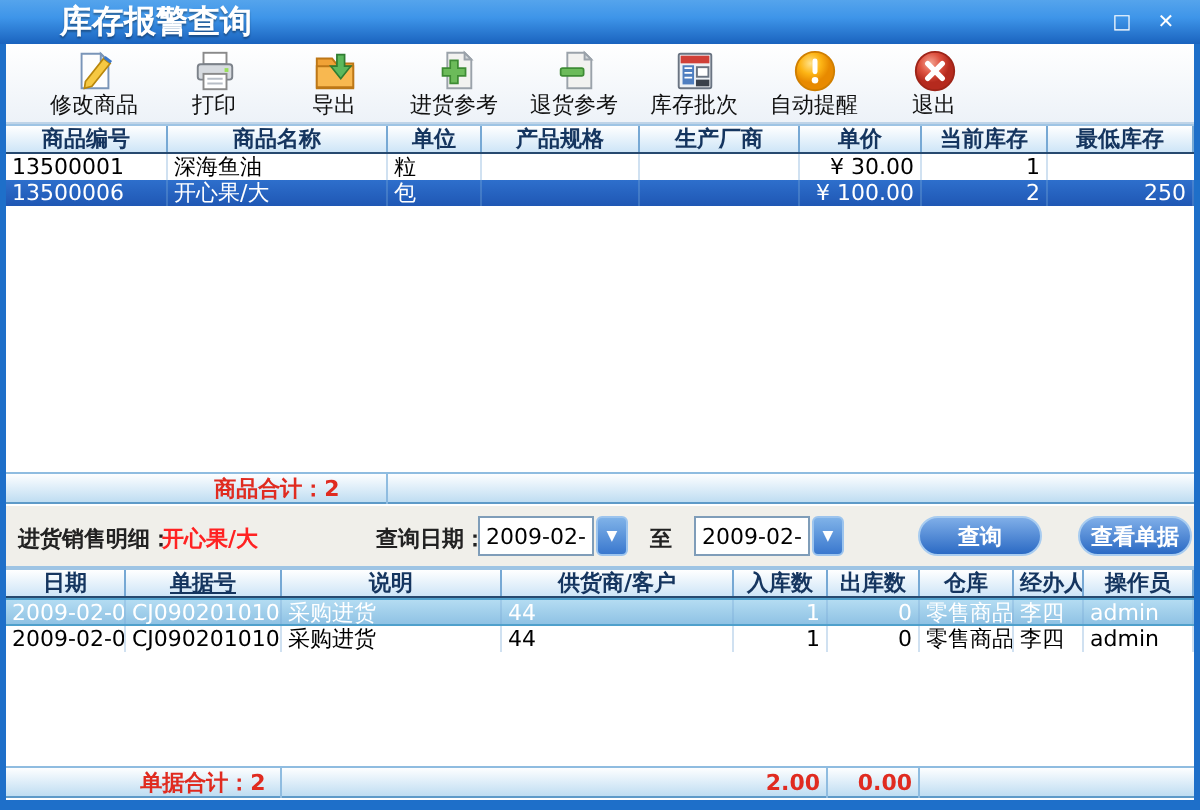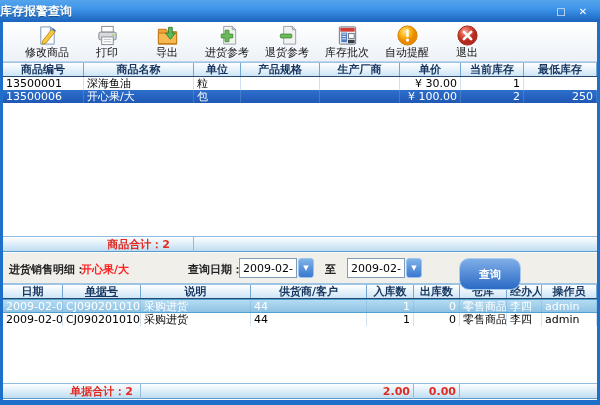--- a/index.html
+++ b/index.html
@@ -1,21 +1,21 @@
 <!DOCTYPE html>
 <html><head>
 <meta charset="utf-8">
 <style>
   * { margin:0; padding:0; box-sizing:border-box; }
   html,body { font-family:"DejaVu Sans","Liberation Sans",sans-serif; }
   .window{ width:600px; height:405px; background:#1E6FC9; padding:0 3px 5px 3px; position:relative; overflow:hidden; }
 
   
   .titlebar{ height:22px; margin:0 -3px; background:linear-gradient(#55A4EC,#3E95E9 40%,#1A63BE); display:flex; align-items:center; color:#fff; }
-  .titlebar .title{ font-size:12px; font-weight:bold; text-shadow:0 1px 1px rgba(0,0,0,.35); }
+  .titlebar .title{ font-size:16px; font-weight:bold; padding-left:30px; text-shadow:0 1px 1px rgba(0,0,0,.35); }
   .win-controls{ margin-left:auto; display:flex; gap:8px; padding-right:10px; }
   .win-btn{ width:14px; height:14px; display:flex; align-items:center; justify-content:center; font-size:10px; font-weight:bold; color:#fff; cursor:default; }
 
   .content{ background:#fff; height:378px; display:flex; flex-direction:column; }
 
   
   .toolbar{ height:40px; background:linear-gradient(#FFFFFF,#EDF2F8); border-bottom:1px solid #BFD4E8; display:flex; align-items:center; padding-left:14px; }
   .tool-btn{ width:60px; height:38px; display:flex; flex-direction:column; align-items:center; justify-content:center; cursor:default; }
   .tool-btn .ticon{ width:23px; height:23px; }
   .tool-btn .tlabel{ font-size:11px; color:#111; line-height:12px; white-space:nowrap; }
@@ -40,21 +40,21 @@
   .foot-in{ left:364px; width:47px; text-align:right; padding-right:3px; border-right:1px solid #8FBCE0; }
   .foot-out{ left:411px; width:46px; text-align:right; padding-right:3px; border-right:1px solid #8FBCE0; }
 
   
   .panel{ height:32px; background:#F0EFEA; border-top:1px solid #FFFFFF; border-bottom:1px solid #9EC4E4; position:relative; flex:none; }
   .panel .lbl{ position:absolute; top:9px; font-size:11px; font-weight:bold; color:#222; white-space:nowrap; }
   .panel .red{ color:#F22; }
   .combo{ position:absolute; top:5px; height:20px; display:flex; }
   .combo input{ width:58px; height:20px; border:1px solid #7F9DB9; font-size:11px; padding:0 3px; font-family:inherit; color:#000; }
   .combo .drop{ width:16px; height:20px; margin-left:1px; border-radius:3px; background:linear-gradient(#7FB2E8,#3A78CE); border:1px solid #9CC4EE; color:#fff; font-size:7px; display:flex; align-items:center; justify-content:center; cursor:default; }
-  .btn{ position:absolute; top:5px; height:32px; border-radius:10px; background:linear-gradient(#7FAEE8,#2B6AC4); border:1px solid #A8CCF0; color:#fff; font-size:11px; font-weight:bold; display:flex; align-items:center; justify-content:center; cursor:default; }
+  .btn{ position:absolute; top:5px; height:20px; border-radius:10px; background:linear-gradient(#7FAEE8,#2B6AC4); border:1px solid #A8CCF0; color:#fff; font-size:11px; font-weight:bold; display:flex; align-items:center; justify-content:center; cursor:default; }
 </style>
 </head>
 <body>
 
 <div class="window">
 
   <div class="titlebar">
     <span class="title">库存报警查询</span>
     <span class="win-controls">
       <span class="win-btn">□</span>
@@ -204,20 +204,21 @@
       <span class="combo" style="left:236px">
         <input readonly="" value="2009-02-01" style="">
         <span class="drop">▼</span>
       </span>
       <span class="lbl" style="left:322px">至</span>
       <span class="combo" style="left:344px">
         <input readonly="" value="2009-02-01" style="">
         <span class="drop">▼</span>
       </span>
       <span class="btn" style="left:456px;width:62px">查询</span>
+      <span class="btn" style="left:536px;width:57px">查看单据</span>
     </div>
 
     <div class="grid grid2">
 
     <div class="trow thead">
           <div class="tcell" style="width: 60px;">日期</div>
           <div class="tcell" style="width: 78px; text-decoration: underline;">单据号</div>
           <div class="tcell" style="width: 110px;">说明</div>
           <div class="tcell" style="width: 116px;">供货商/客户</div>
           <div class="tcell" style="width: 47px;">入库数</div>

